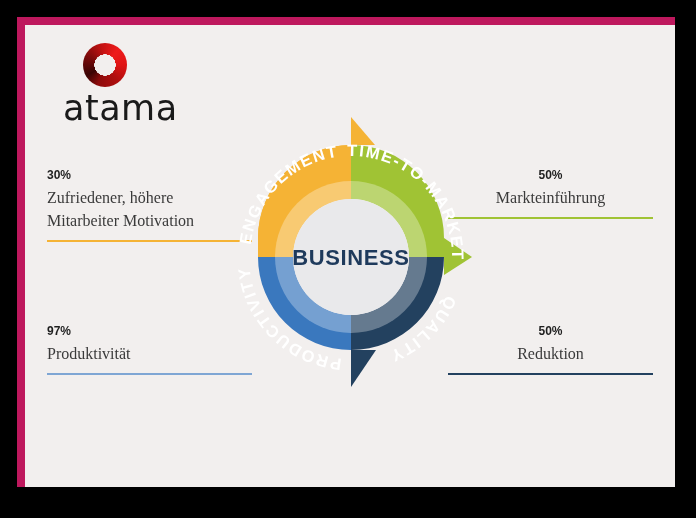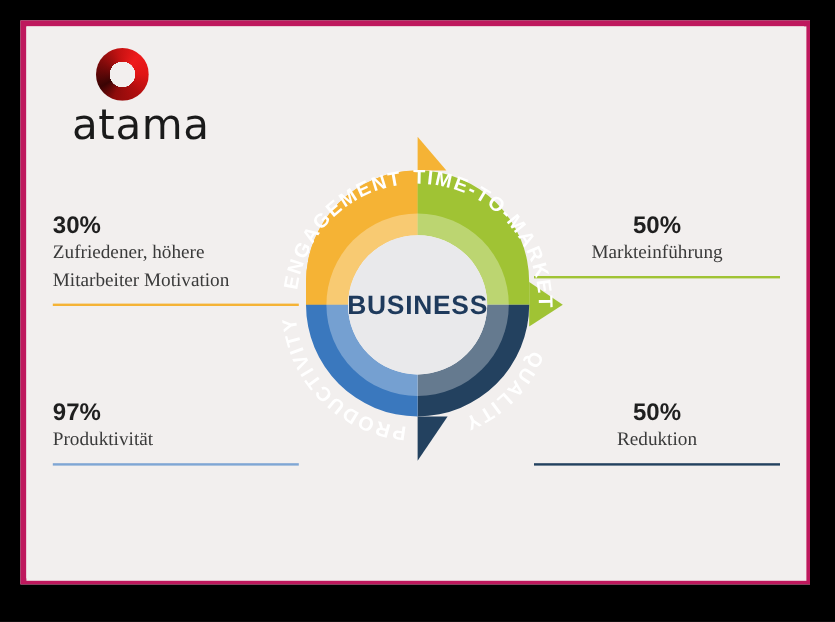--- a/index.html
+++ b/index.html
@@ -23,21 +23,21 @@
   }
 
   
   #slide-frame {
     position: absolute;
     left: 17px;
     top: 17px;
     width: 658px;
     height: 470px;
     box-sizing: border-box;
-    border: 5px solid #be185d;
+    border: 8px solid #be185d;
     background: #F2EFEE;
   }
 
   #slide {
     position: absolute;
     left: 0; top: 0;
     width: 650px;
     height: 462px;
     background: #F2EFEE;
     overflow: hidden;
@@ -84,26 +84,25 @@
     font-family: "DejaVu Sans", sans-serif;
     font-weight: 400;
   }
 
   
   .stat {
     position: absolute;
     width: 205px;
   }
   .stat .pct {
-    font-size: 20px;
+    font-size: 12px;
     font-weight: bold;
     color: #1F1F1F;
     line-height: 21px;
     font-family: "Liberation Sans", sans-serif;
-    margin-top: 16px;
   }
   .stat .line1, .stat .line2 {
     font-size: 16px;
     color: #3A3A3A;
     line-height: 23px;
     font-family: Liberation Serif, serif;
     white-space: nowrap;
   }
   .stat .rule {
     margin-top: 8px;

